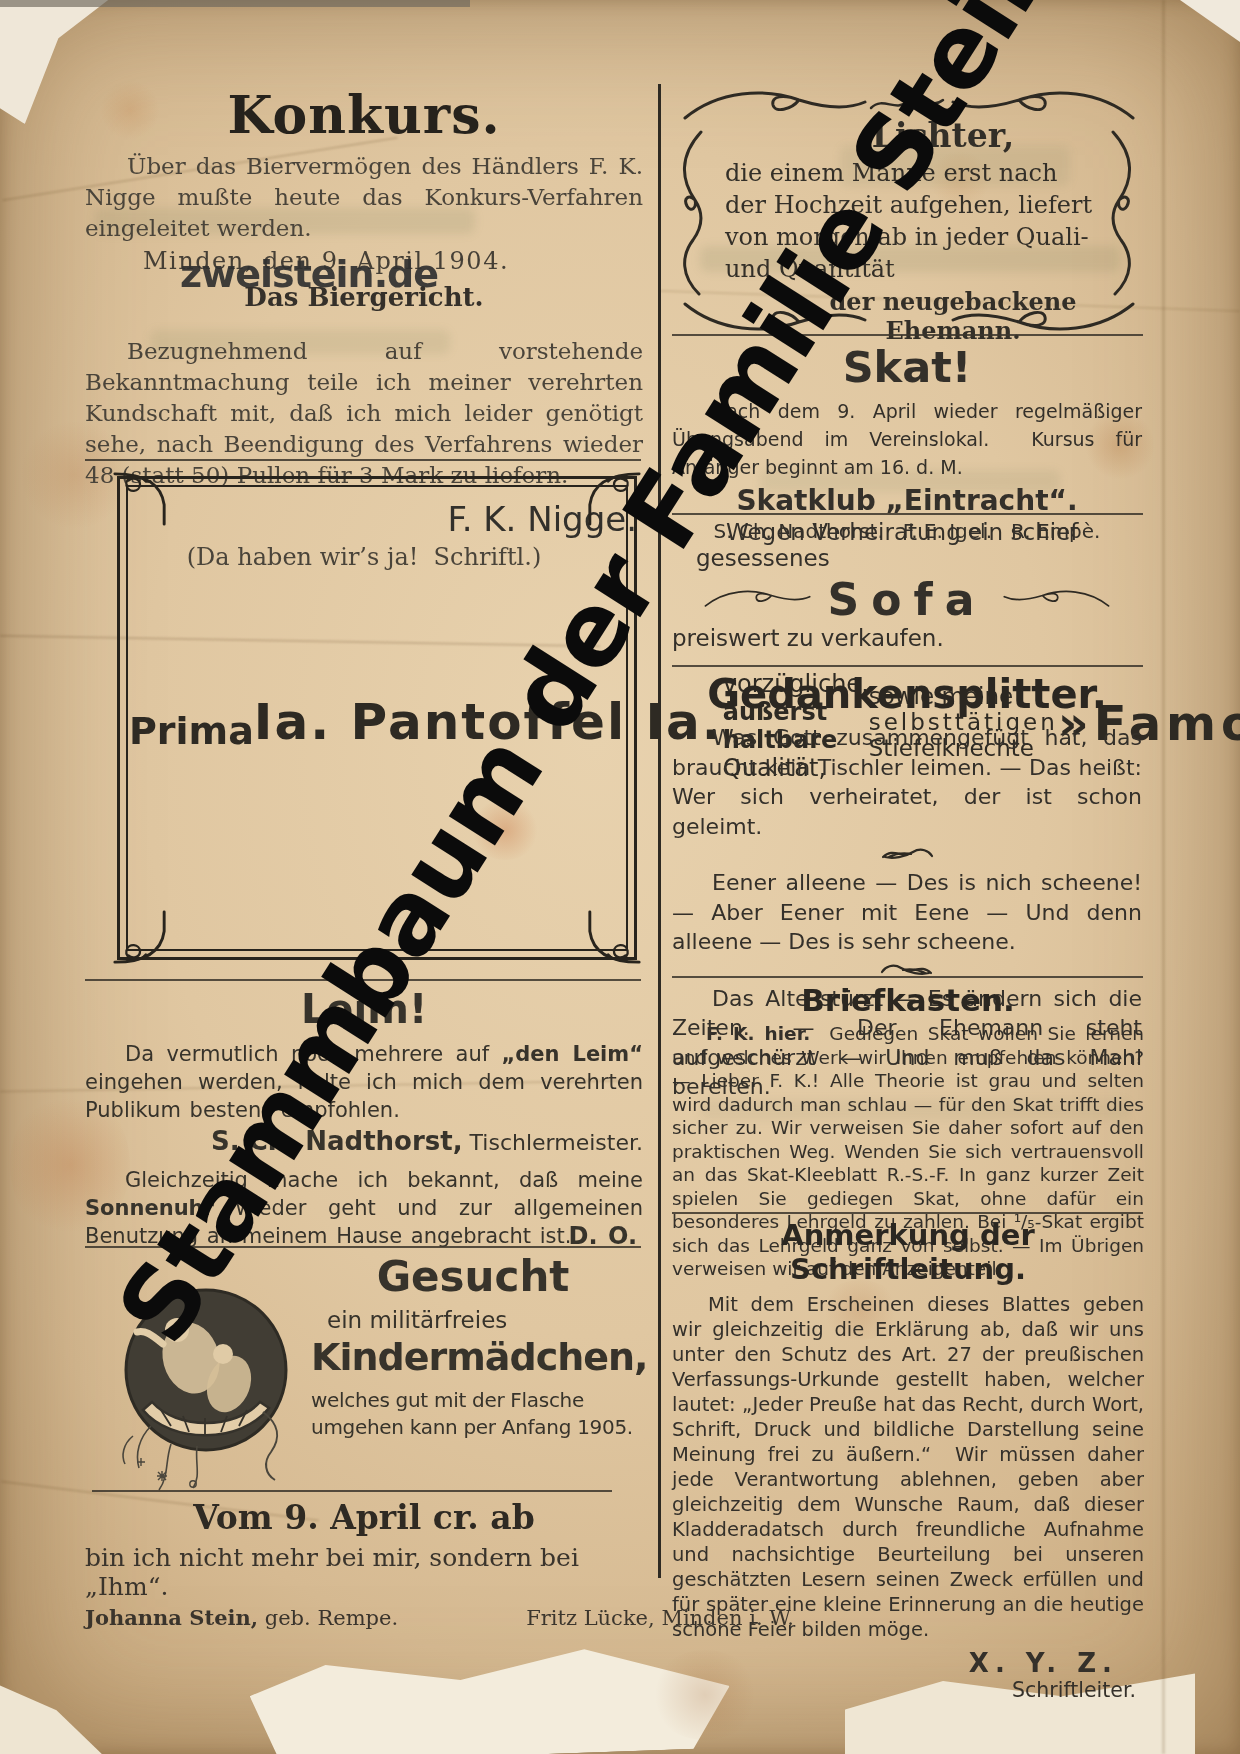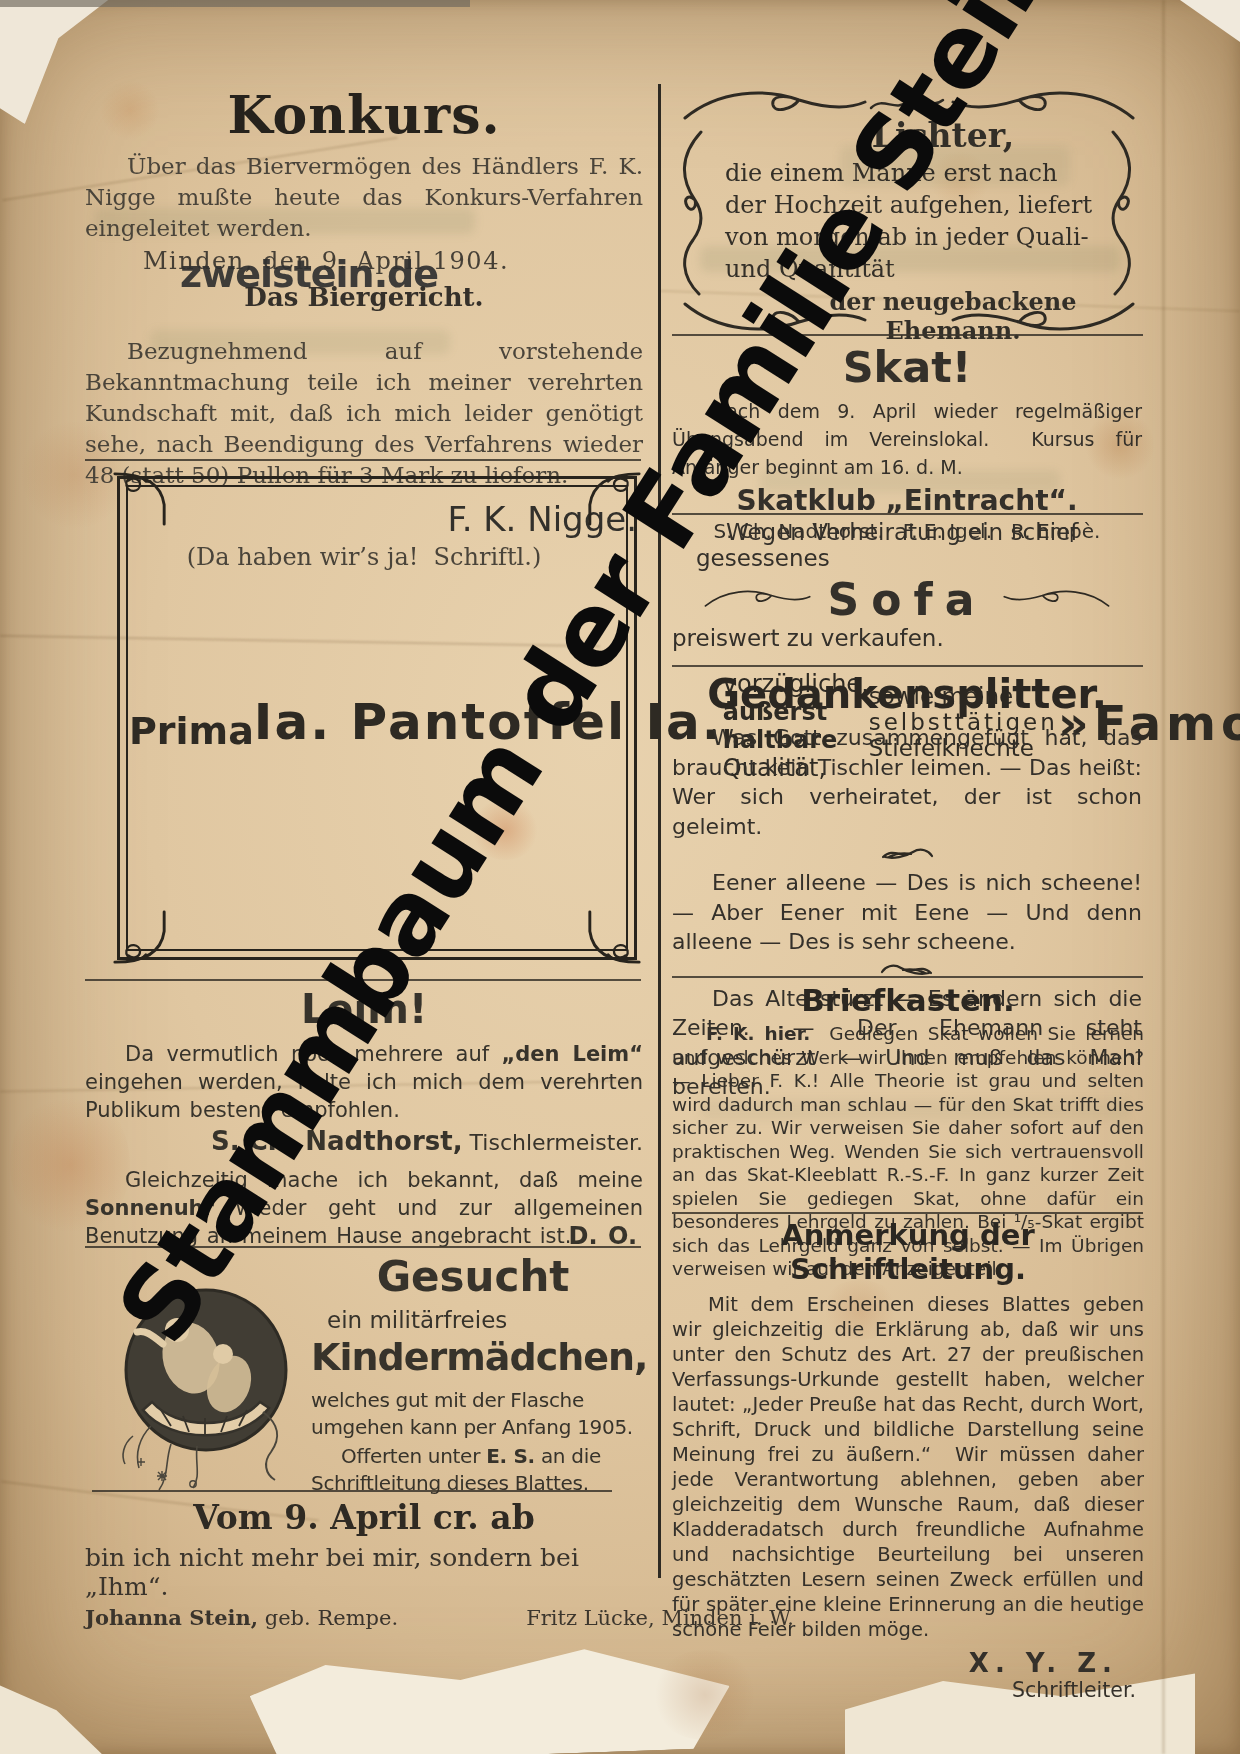--- a/index.html
+++ b/index.html
@@ -250,21 +250,20 @@
       <path d="M44 190 l10 0 M49 185 l0 10 M45 186 l8 8 M53 186 l-8 8" stroke="#4a463c" stroke-width="1.4"></path>
       <path d="M24 176 l8 0 M28 172 l0 8" stroke="#4a463c" stroke-width="1.4"></path>
       <circle cx="80" cy="198" r="3.2" fill="none" stroke="#4a463c" stroke-width="1.4"></circle>
       <path d="M150 126 C 166 138, 168 152, 158 166 C 150 176, 152 188, 162 194" stroke="#4a463c" stroke-width="2" fill="none"></path>
       <path d="M20 150 C 10 158, 8 170, 12 178" stroke="#4a463c" stroke-width="1.6" fill="none"></path>
     </svg>
     <div class="g-title">Gesucht</div>
     <div class="g-line1">ein militärfreies</div>
     <div class="g-line2">Kindermädchen,</div>
     <div class="g-para">welches gut mit der Flasche umgehen kann per Anfang 1905.</div>
-    <div class="g-offer"><span>Offerten unter </span><b>E. S.</b><span> an die Schriftleitung dieses Blattes.</span></div>
   </div>
 
   <div id="rule-l4" class="rule"></div>
 
   <div id="april" class="abs fraktur">
     <div class="title center">Vom 9. April cr. ab</div>
     <div class="p">bin ich nicht mehr bei mir, sondern bei „Ihm“.</div>
     <div class="signer"><b>Johanna Stein,</b><span> geb. Rempe.</span></div>
   </div>
 

